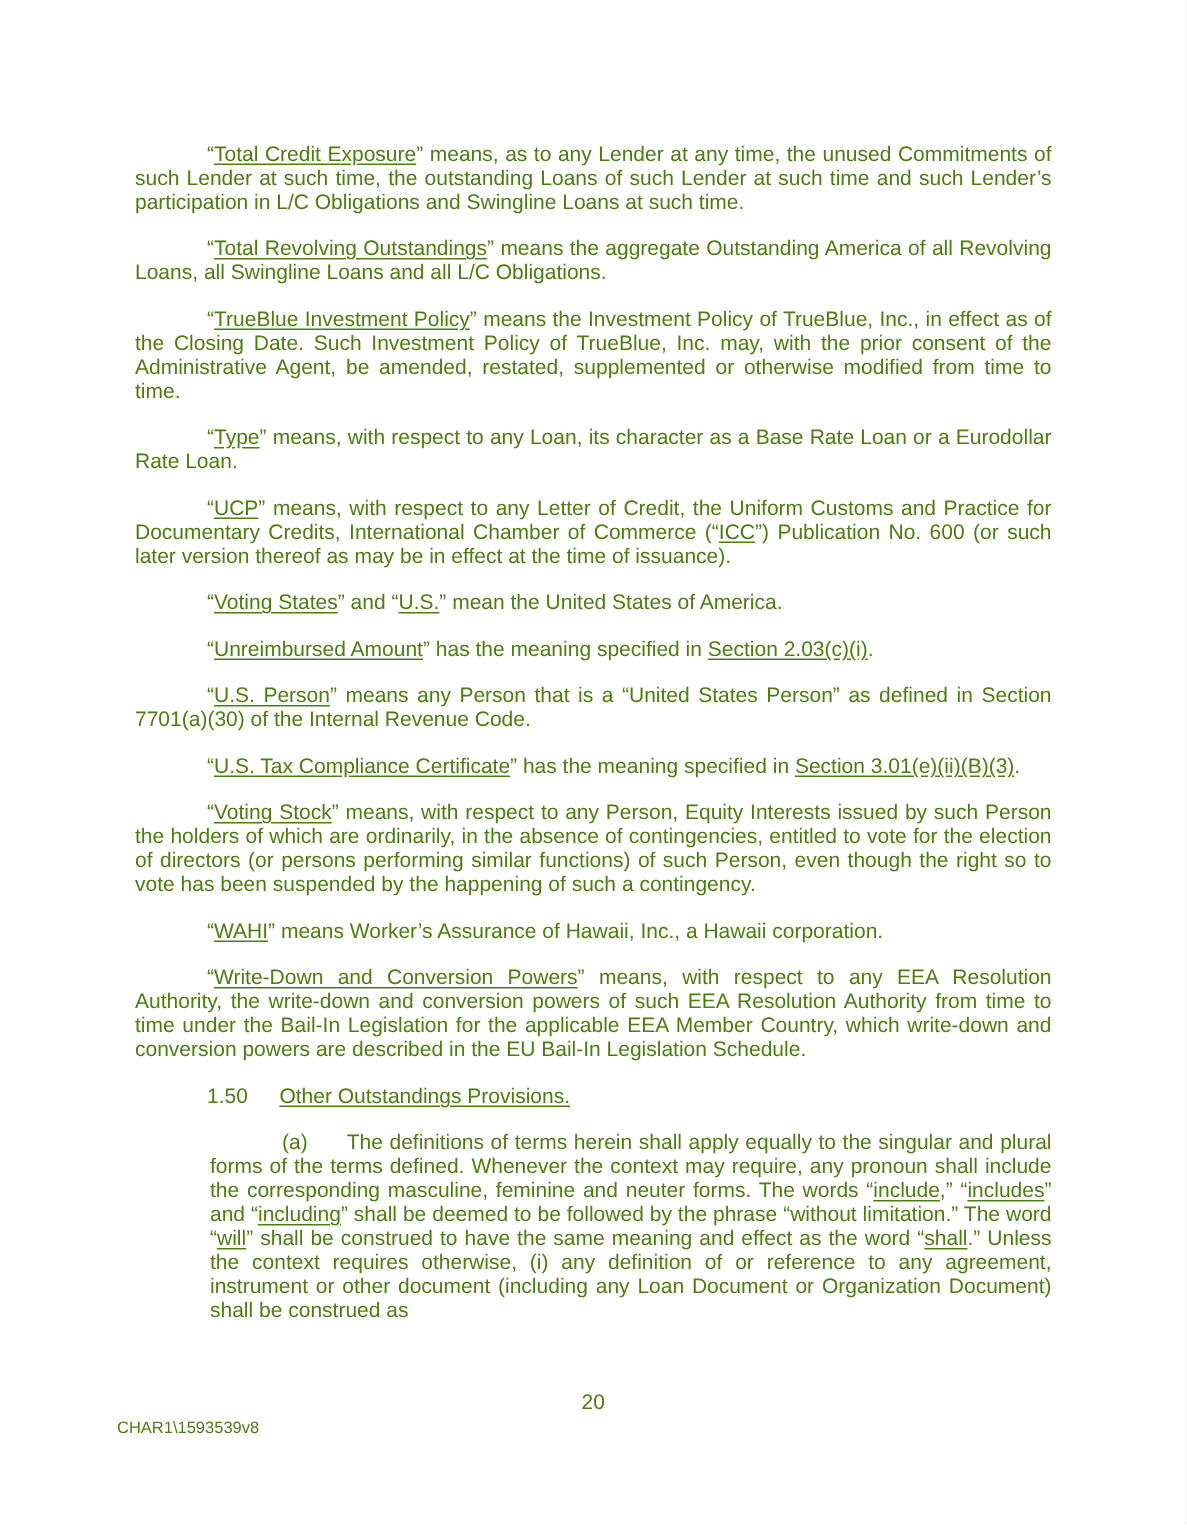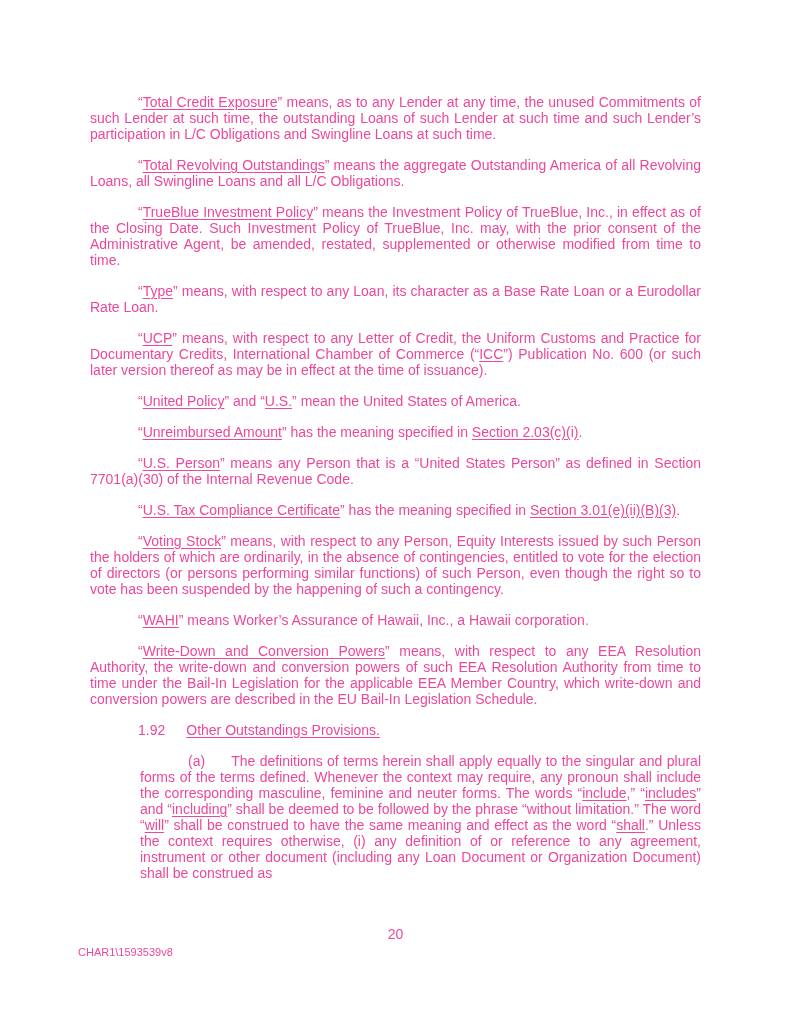--- a/index.html
+++ b/index.html
@@ -6,21 +6,21 @@
     margin: 0;
     padding: 0;
     background: #e8e8e8;
   }
   .page {
     position: relative;
     width: 791px;
     height: 1024px;
     margin: 0 auto;
     background: #ffffff;
-    color: #ec4899;
+    color: #4d7c0f;
     font-family: "Liberation Sans", "DejaVu Sans", sans-serif;
     overflow: hidden;
   }
   .body-text {
     position: absolute;
     top: 94px;
     left: 90px;
     width: 611px;
   }
   .para {
@@ -72,29 +72,29 @@
 </head>
 <body>
 
 <div class="page">
   <main class="body-text">
     <p class="para"><span>“</span><span class="u">Total Credit Exposure</span><span>” means, as to any Lender at any time, the unused Commitments of such Lender at such time, the outstanding Loans of such Lender at such time and such Lender’s participation in L/C Obligations and Swingline Loans at such time.</span></p>
     <p class="para"><span>“</span><span class="u">Total Revolving Outstandings</span><span>” means the aggregate Outstanding America of all Revolving Loans, all Swingline Loans and all L/C Obligations.</span></p>
     <p class="para"><span>“</span><span class="u">TrueBlue Investment Policy</span><span>” means the Investment Policy of TrueBlue, Inc., in effect as of the Closing Date.  Such Investment Policy of TrueBlue, Inc. may, with the prior consent of the Administrative Agent, be amended, restated, supplemented or otherwise modified from time to time.</span></p>
     <p class="para"><span>“</span><span class="u">Type</span><span>” means, with respect to any Loan, its character as a Base Rate Loan or a Eurodollar Rate Loan.</span></p>
     <p class="para"><span>“</span><span class="u">UCP</span><span>” means, with respect to any Letter of Credit, the Uniform Customs and Practice for Documentary Credits, International Chamber of Commerce (“</span><span class="u">ICC</span><span>”) Publication No. 600 (or such later version thereof as may be in effect at the time of issuance).</span></p>
-    <p class="para"><span>“</span><span class="u">United Policy</span><span>” and “</span><span class="u">U.S.</span><span>” mean the United States of America.</span></p>
+    <p class="para"><span>“</span><span class="u">Voting States</span><span>” and “</span><span class="u">U.S.</span><span>” mean the United States of America.</span></p>
     <p class="para"><span>“</span><span class="u">Unreimbursed Amount</span><span>” has the meaning specified in </span><span class="u">Section 2.03(c)(i)</span><span>.</span></p>
     <p class="para"><span>“</span><span class="u">U.S. Person</span><span>” means any Person that is a “United States Person” as defined in Section 7701(a)(30) of the Internal Revenue Code.</span></p>
     <p class="para"><span>“</span><span class="u">U.S. Tax Compliance Certificate</span><span>” has the meaning specified in </span><span class="u">Section 3.01(e)(ii)(B)(3)</span><span>.</span></p>
     <p class="para"><span>“</span><span class="u">Voting Stock</span><span>” means, with respect to any Person, Equity Interests issued by such Person the holders of which are ordinarily, in the absence of contingencies, entitled to vote for the election of directors (or persons performing similar functions) of such Person, even though the right so to vote has been suspended by the happening of such a contingency.</span></p>
     <p class="para"><span>“</span><span class="u">WAHI</span><span>” means Worker’s Assurance of Hawaii, Inc., a Hawaii corporation.</span></p>
     <p class="para"><span>“</span><span class="u">Write-Down and Conversion Powers</span><span>” means, with respect to any EEA Resolution Authority, the write-down and conversion powers of such EEA Resolution Authority from time to time under the Bail-In Legislation for the applicable EEA Member Country, which write-down and conversion powers are described in the EU Bail-In Legislation Schedule.</span></p>
 
-    <p class="heading"><span>1.92</span><span class="tab1"></span><span class="u">Other Outstandings Provisions.</span></p>
+    <p class="heading"><span>1.50</span><span class="tab1"></span><span class="u">Other Outstandings Provisions.</span></p>
 
 
     <p class="para sub"><span>(a)</span><span class="tab2"></span><span><span>The definitions of terms herein shall apply equally to the singular and plural forms of the terms defined.  Whenever the context may require, any pronoun shall include the corresponding masculine, feminine and neuter forms.  The words “</span><span class="u">include</span><span>,” “</span><span class="u">includes</span><span>” and “</span><span class="u">including</span><span>” shall be deemed to be followed by the phrase “without limitation.”  The word “</span><span class="u">will</span><span>” shall be construed to have the same meaning and effect as the word “</span><span class="u">shall</span><span>.”  Unless the context requires otherwise, (i) any definition of or reference to any agreement, instrument or other document (including any Loan Document or Organization Document) shall be construed as</span></span></p>
   </main>
 
   <div class="pageno">20</div>
   <div class="docid">CHAR1\1593539v8</div>
 </div>
 
 </body></html>

